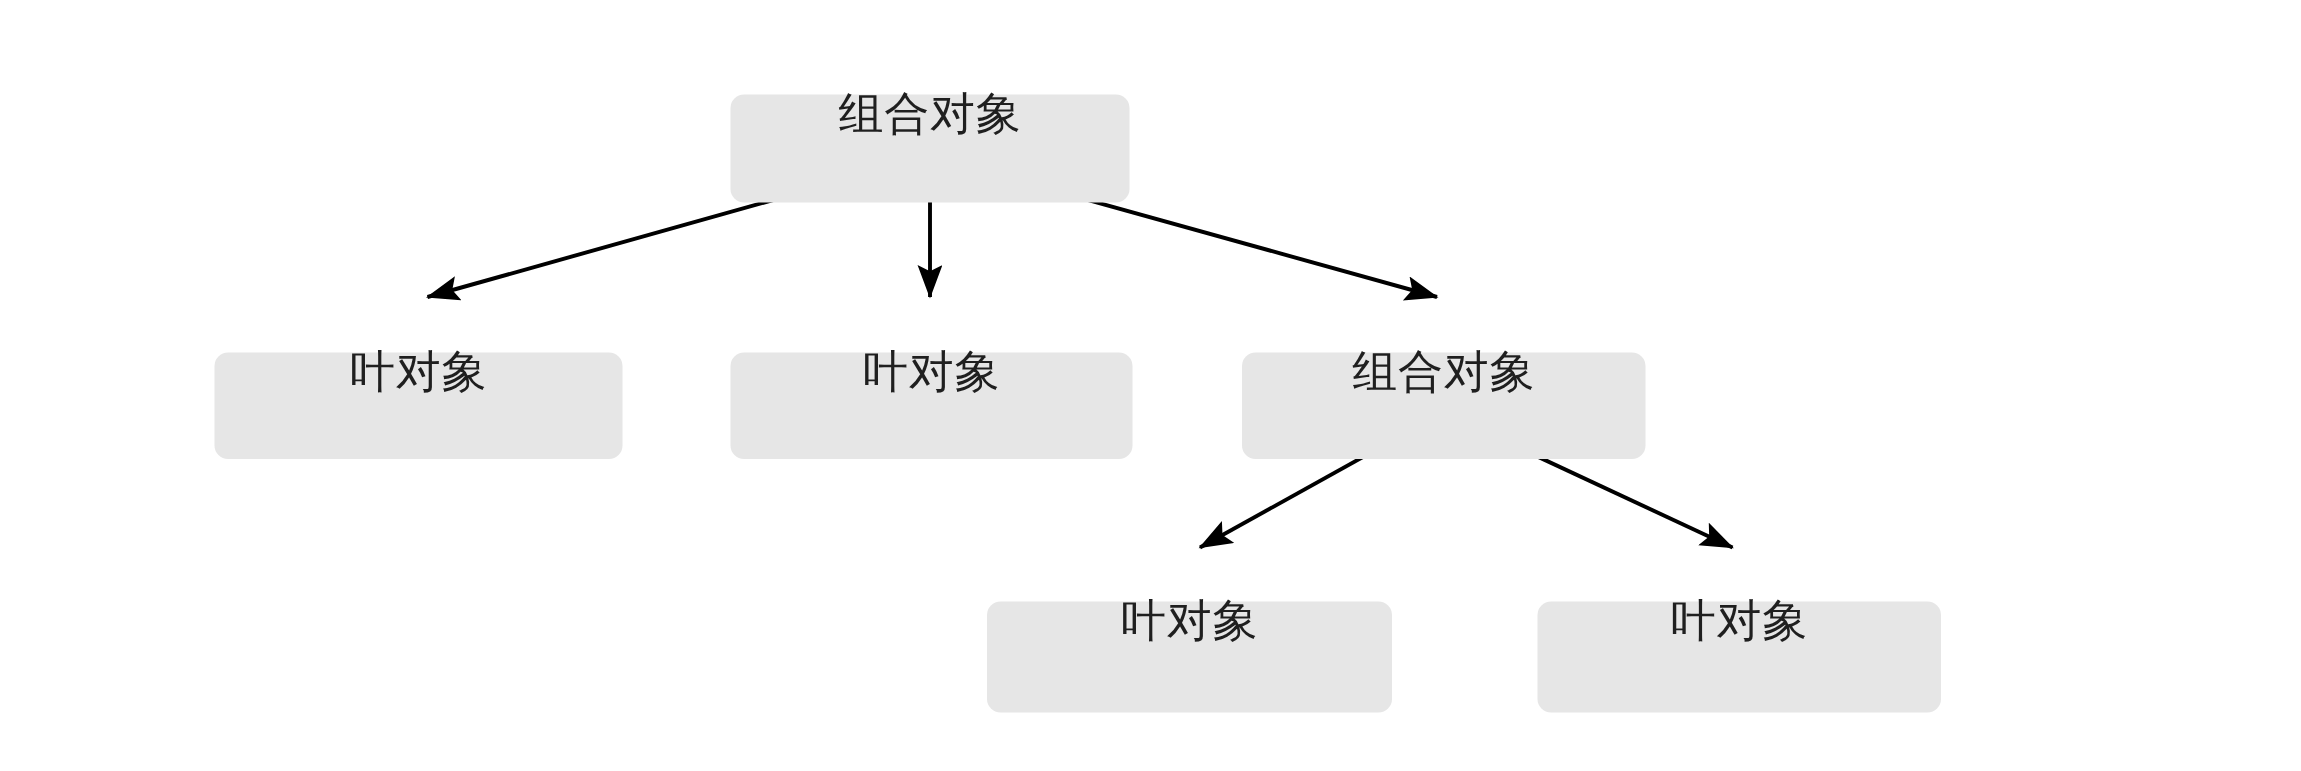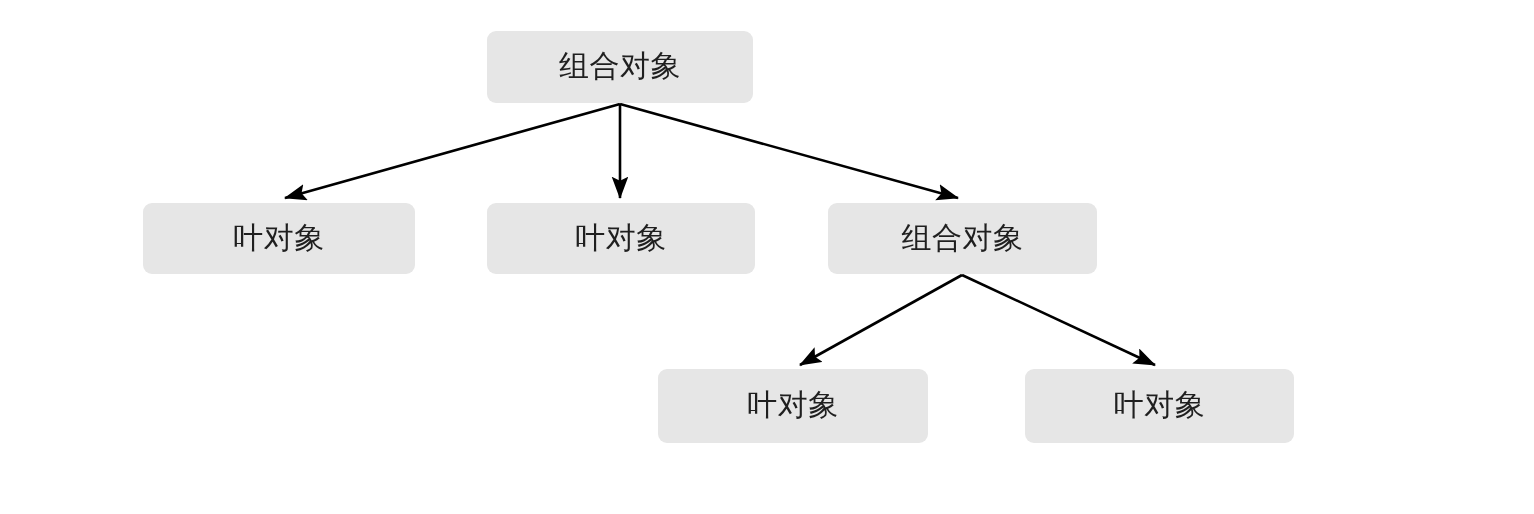--- a/index.html
+++ b/index.html
@@ -26,28 +26,28 @@
     width: 1534px;
     height: 514px;
     pointer-events: none;
   }
   .node {
     position: absolute;
     box-sizing: border-box;
     background: #e6e6e6;
     border-radius: 9px;
     display: flex;
-    align-items: center;
     justify-content: center;
     color: #1f1f1f;
     font-size: 30px;
     line-height: 1;
     letter-spacing: 0.5px;
     white-space: nowrap;
     z-index: 2;
+    margin-top: 32px;
   }
   .node-label {
     display: block;
     transform: translateY(-1px);
   }
 </style>
 </head>
 <body>
 
 <div id="diagram-canvas" style="background: rgb(255, 255, 255);">

